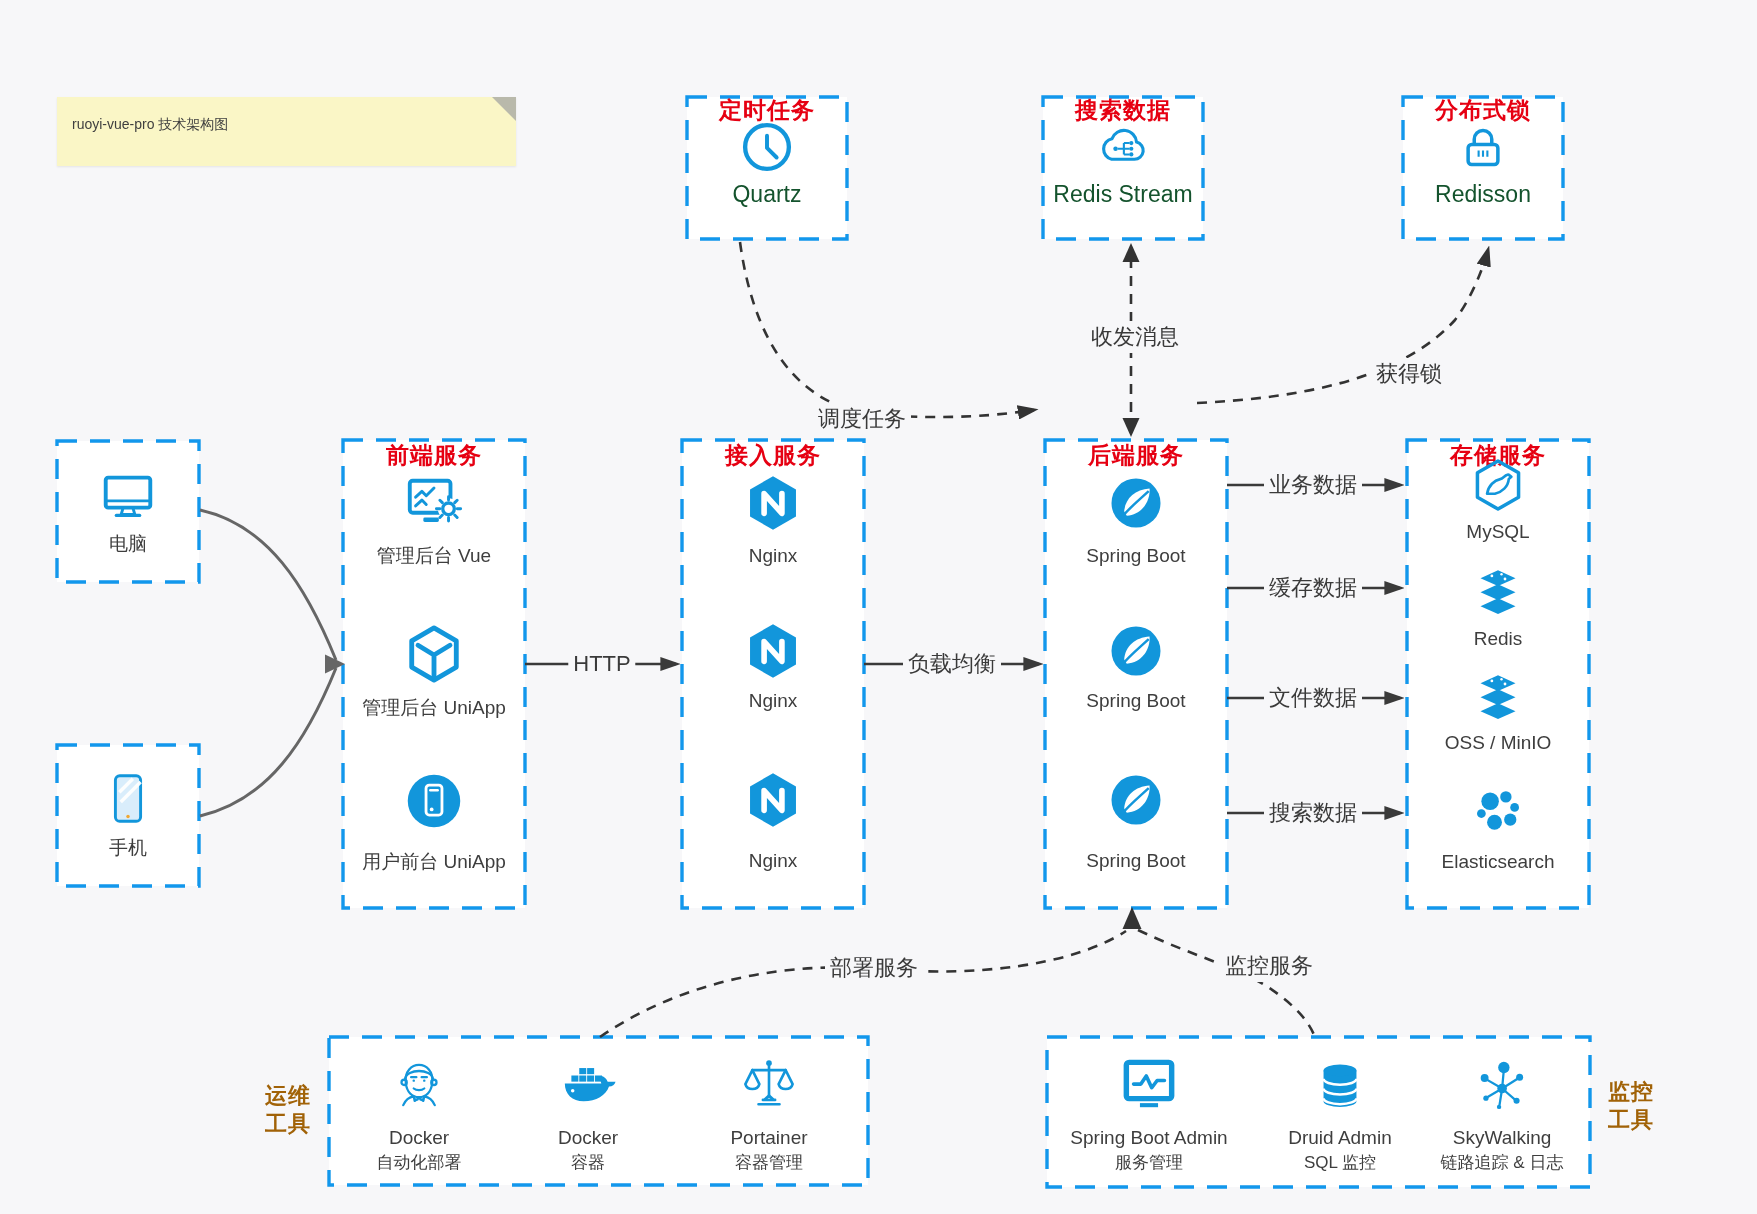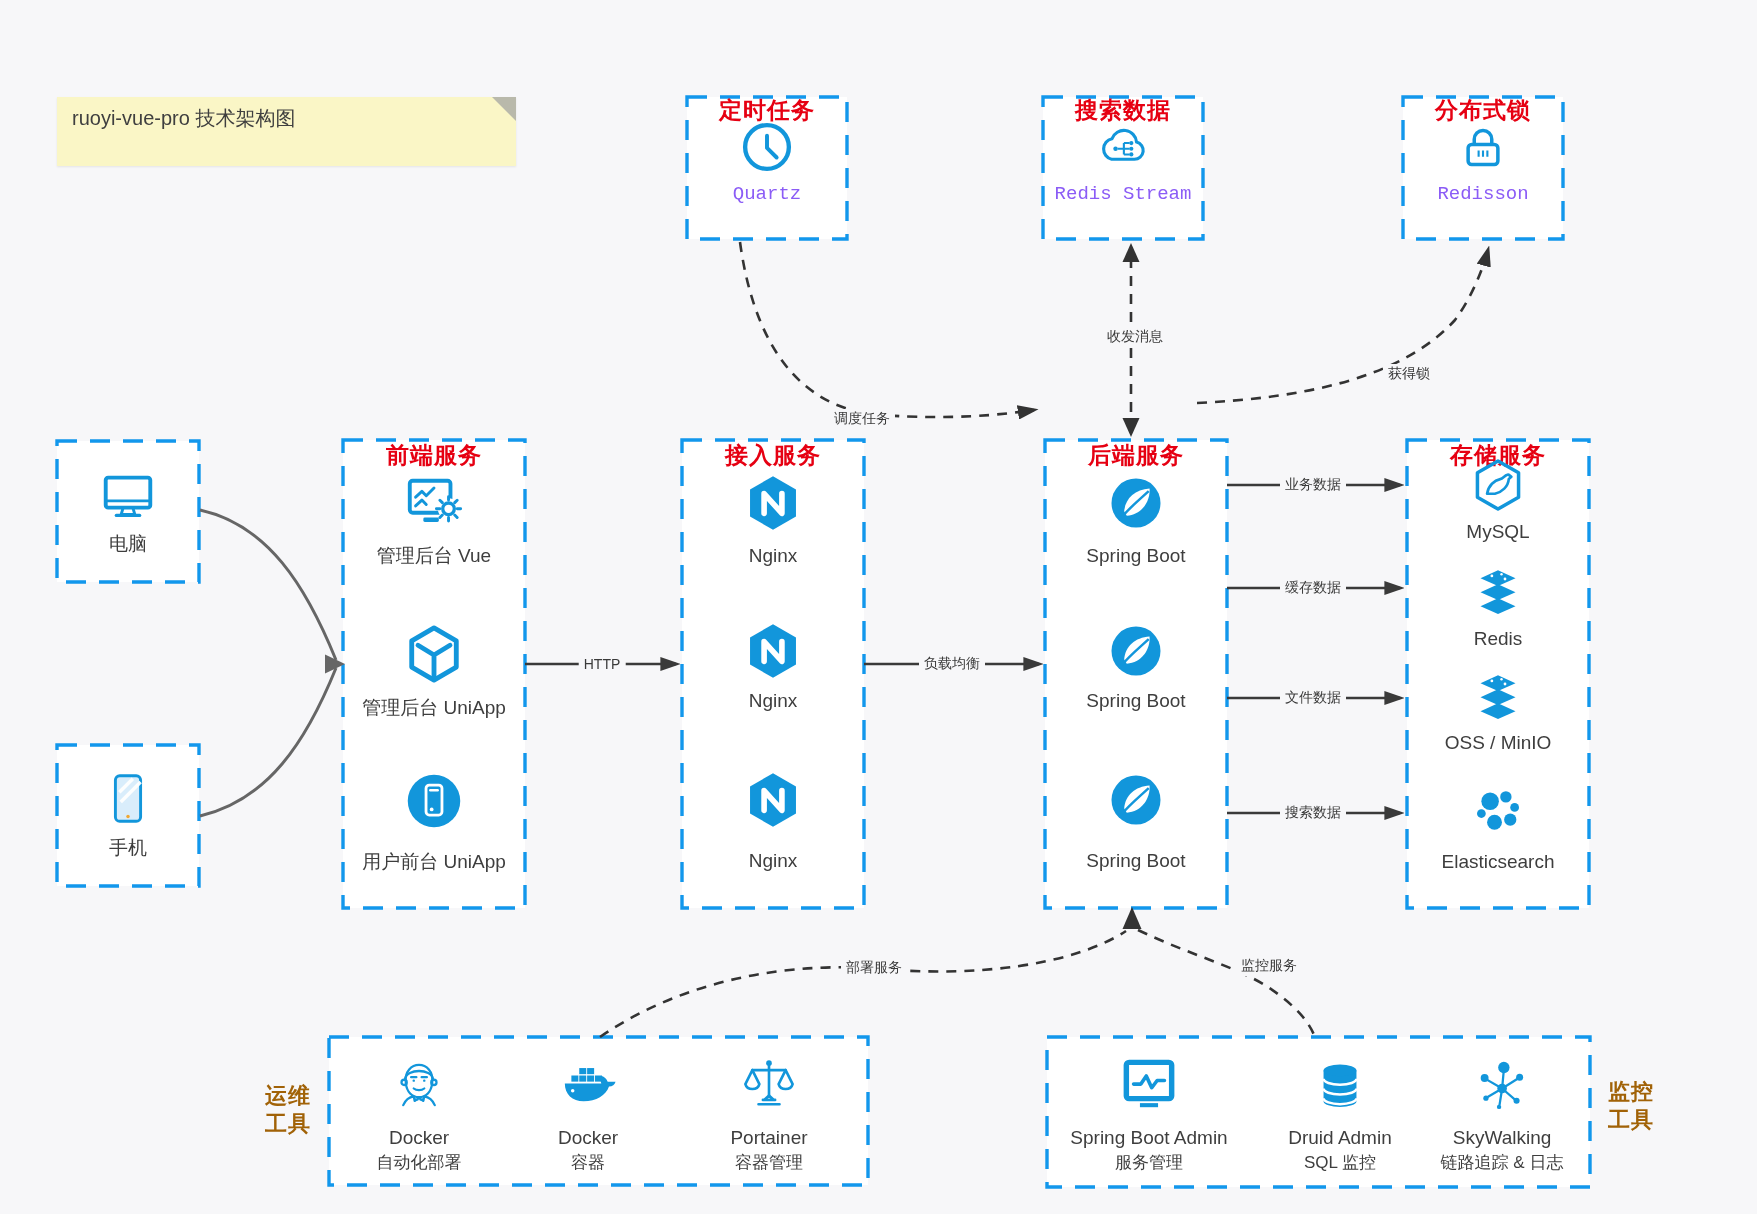--- a/index.html
+++ b/index.html
@@ -1,27 +1,27 @@
 <!DOCTYPE html>
 <html><head>
 <meta charset="utf-8">
 <style>
   html,body{margin:0;padding:0;background:#f7f7f9;}
   body{font-family:"Liberation Sans","DejaVu Sans",sans-serif;}
   #canvas{position:relative;width:1757px;height:1214px;background:#f7f7f9;overflow:hidden;}
   .abs{position:absolute;}
   .ctr{transform:translate(-50%,-50%);white-space:nowrap;}
   .node-label{font-size:19px;color:#3e3e3e;}
-  .top-label{font-size:19px;color:#8b5cf6;font-family:Liberation Mono, monospace;}
+  .top-label{font-size:23px;color:#14532d;}
   .col-title{font-size:23px;font-weight:bold;color:#e60012;letter-spacing:1px;margin-top:47px;}
   .side-title{font-size:22px;font-weight:bold;color:#a16207;letter-spacing:1px;}
-  .edge-label{font-size:14px;color:#3a3a3a;background:#f7f7f9;padding:1px 5px;}
+  .edge-label{font-size:22px;color:#3a3a3a;background:#f7f7f9;padding:1px 5px;}
   .sub-label{font-size:17px;color:#3e3e3e;}
   .note{background:#faf6c6;width:459px;height:69px;left:57px;top:97px;box-shadow:0 1px 2px rgba(0,0,0,0.08);}
-  .note-text{font-size:20px;color:#3f3f3f;line-height:30px;padding:6px 0 0 15px;}
+  .note-text{font-size:14px;color:#3f3f3f;line-height:30px;padding:12px 0 0 15px;}
   svg.icon{display:block;}
 </style>
 </head>
 <body>
 
 <div id="canvas">
 
 <svg width="0" height="0" style="position:absolute">
   <defs>
     <symbol id="sym-clock" viewBox="0 0 64 64">

